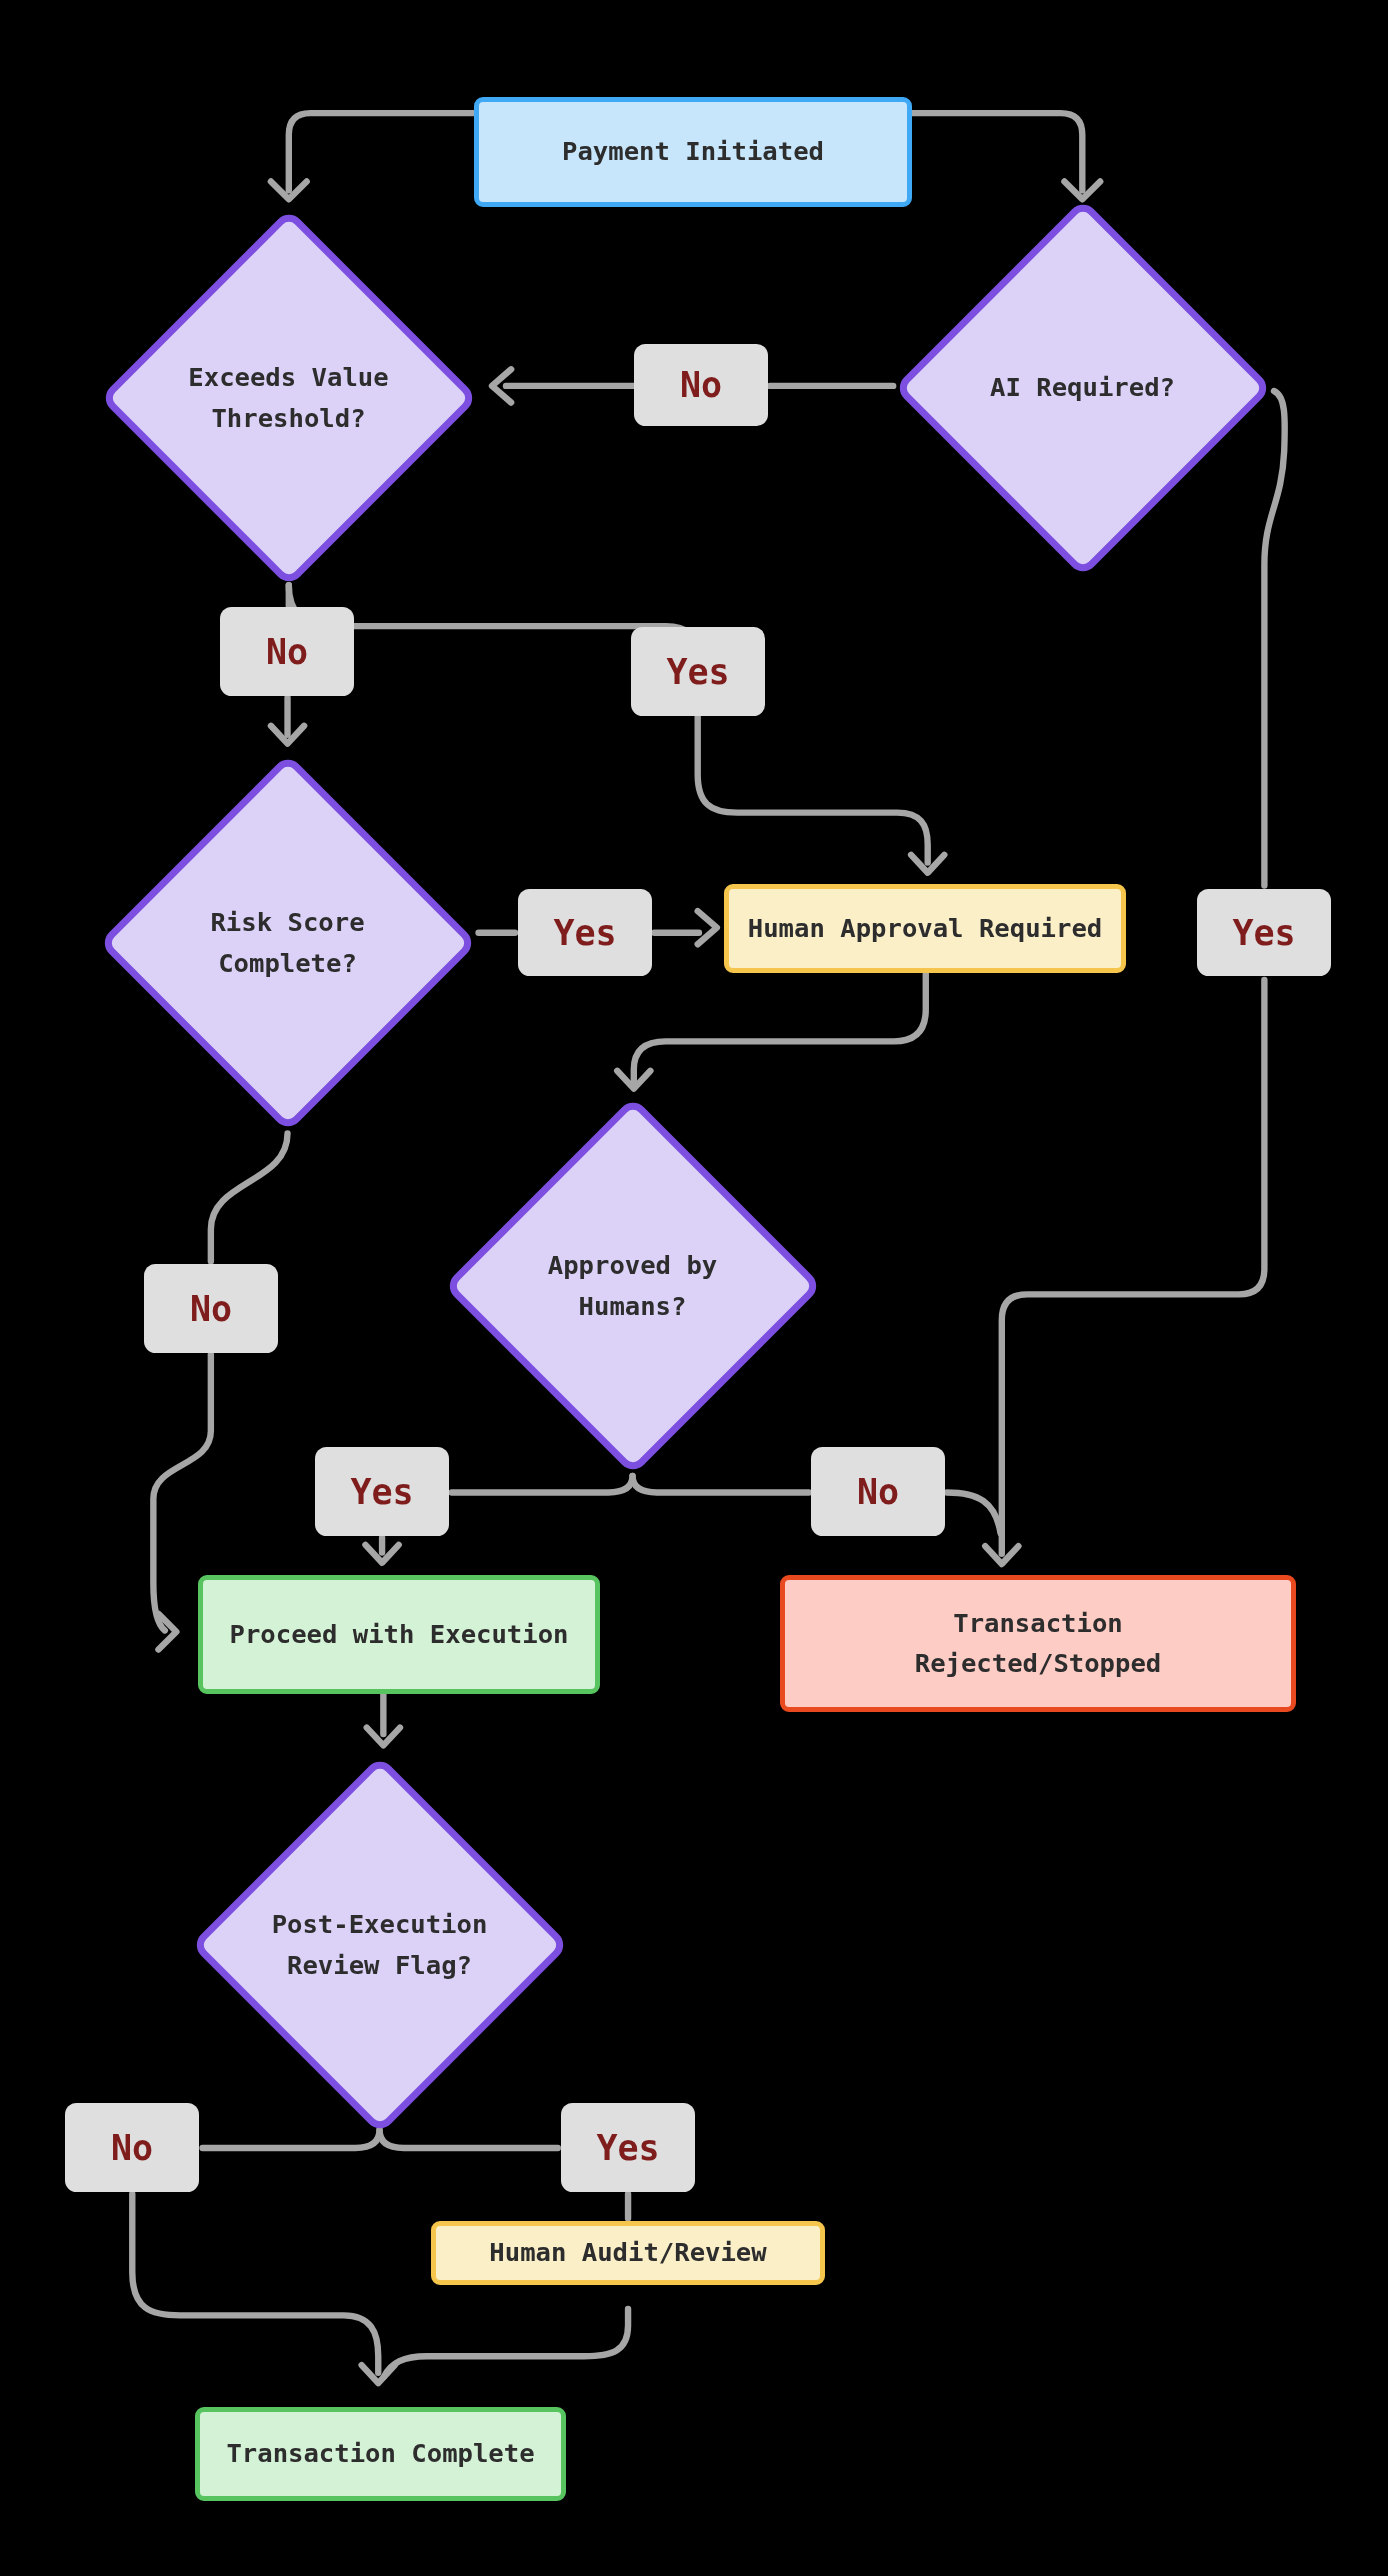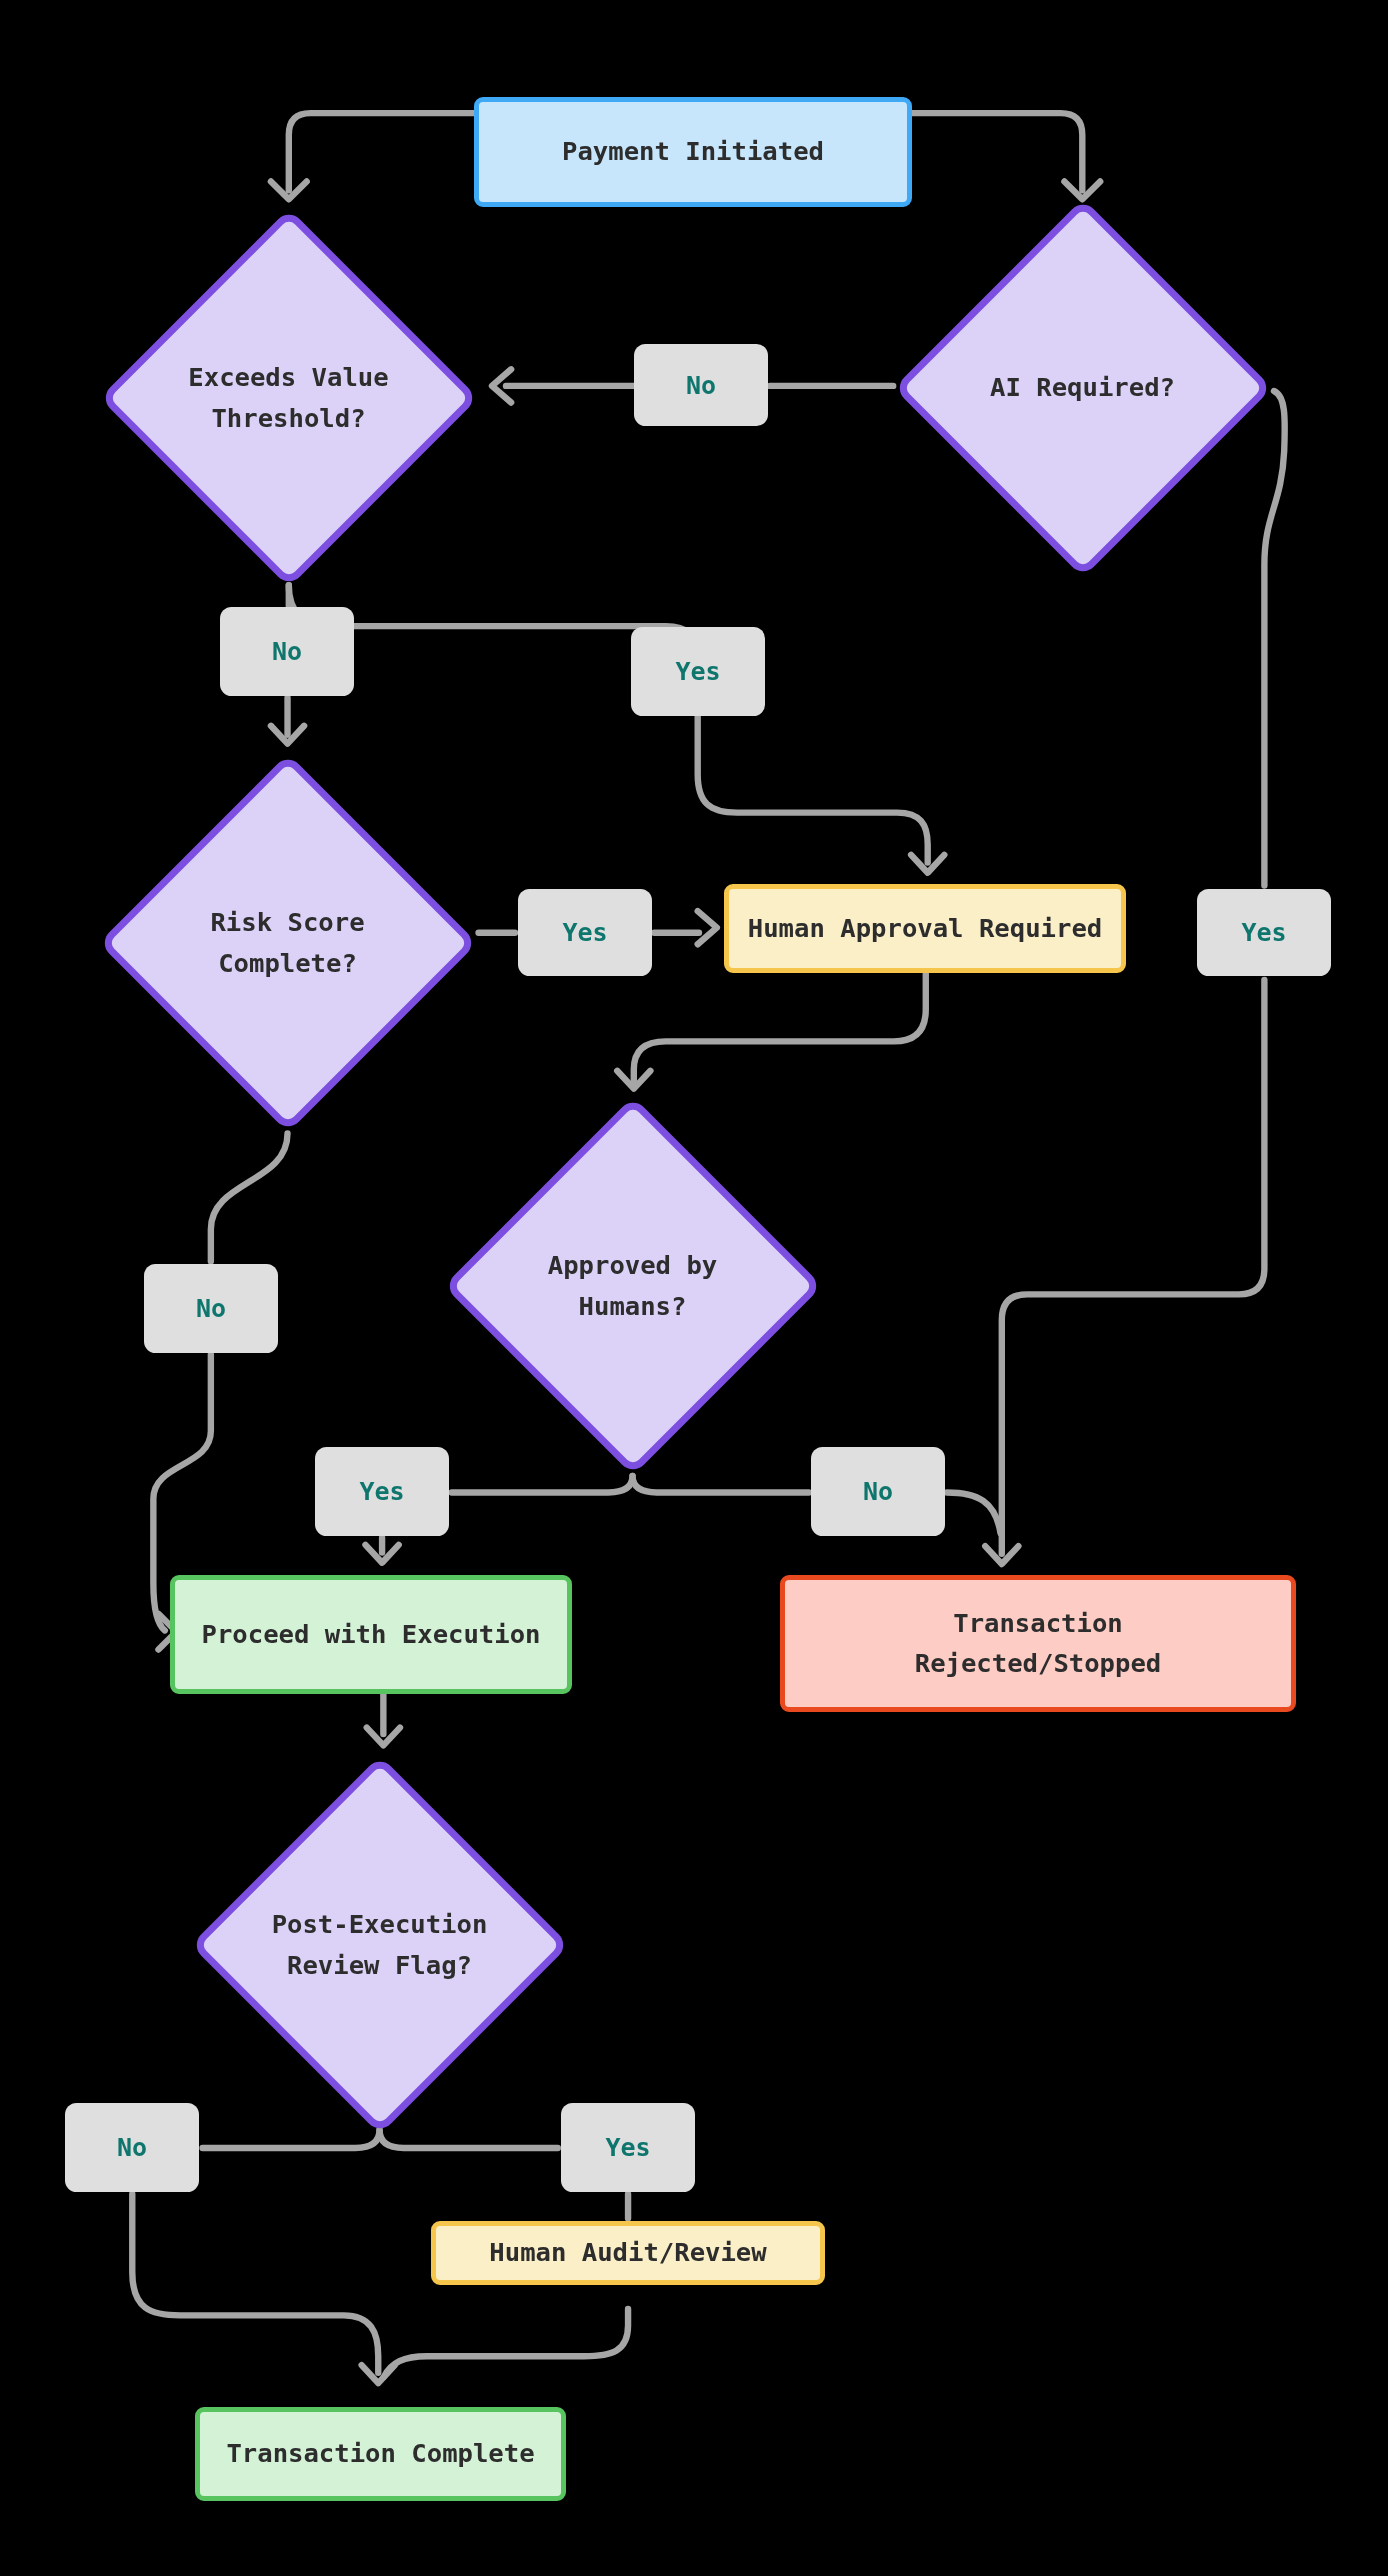--- a/index.html
+++ b/index.html
@@ -29,21 +29,21 @@
 
   .diamond{position:absolute;width:379px;height:379px;display:flex;align-items:center;justify-content:center;}
   .diamond .shape{position:absolute;left:56px;top:56px;width:268px;height:268px;
         background:var(--decision-fill);border:7px solid var(--decision-border);
         border-radius:15.3px;transform:rotate(45deg);}
   .diamond .txt{position:relative;z-index:1;width:230px;text-align:center;
         font-size:25.6px;font-weight:600;line-height:1.6;}
 
   .elabel{position:absolute;background:var(--label-fill);border-radius:11.5px;
         display:flex;align-items:center;justify-content:center;
-        font-size:25px;font-weight:600;color:#0f766e;}
+        font-size:35px;font-weight:600;color:#7f1d1d;}
 </style>
 </head>
 <body>
 
 <div id="canvas">
 
   <svg class="wires" viewBox="0 0 2174 4032">
     <g>
       <path d="M 742 177 H 486 Q 452 177 452 211 V 298"></path>
       <path d="M 424 284 L 452 312 L 480 284"></path>
@@ -136,21 +136,21 @@
     <div class="txt">Risk Score Complete?</div>
   </div>
 
   <div class="node rect action" style="left:724px;top:884px;width:402px;height:89px;">Human Approval Required</div>
 
   <div class="diamond" style="left:443px;top:1096px;">
     <div class="shape"></div>
     <div class="txt">Approved by Humans?</div>
   </div>
 
-  <div class="node rect success" style="left:170px;top:1575px;width:402px;height:119px;">Proceed with Execution</div>
+  <div class="node rect success" style="left:198px;top:1575px;width:402px;height:119px;">Proceed with Execution</div>
 
   <div class="node rect failure" style="left:744px;top:1575px;width:516px;height:137px;">Transaction
 Rejected/Stopped</div>
 
   <div class="diamond" style="left:190px;top:1755px;">
     <div class="shape"></div>
     <div class="txt">Post-Execution Review Flag?</div>
   </div>
 
   <div class="node rect action" style="left:431px;top:2221px;width:394px;height:64px;">Human Audit/Review</div>

